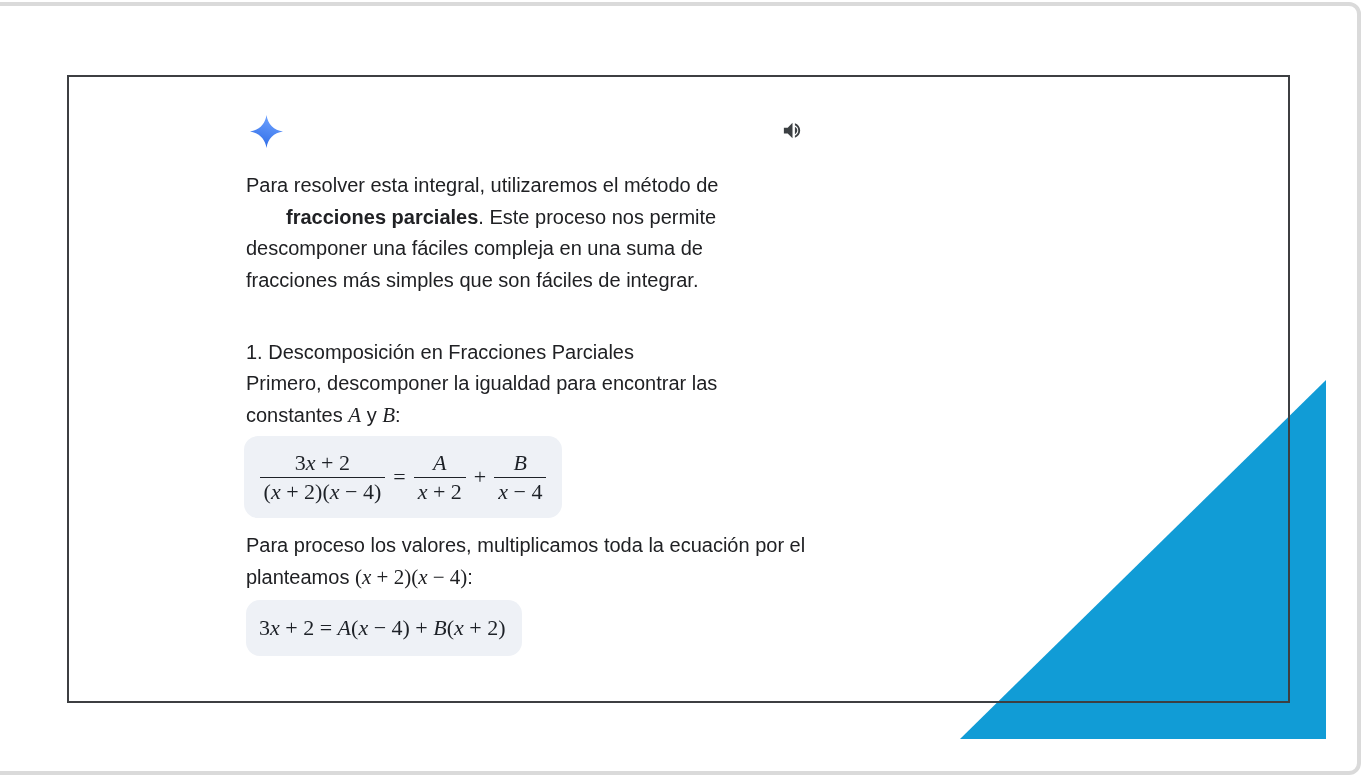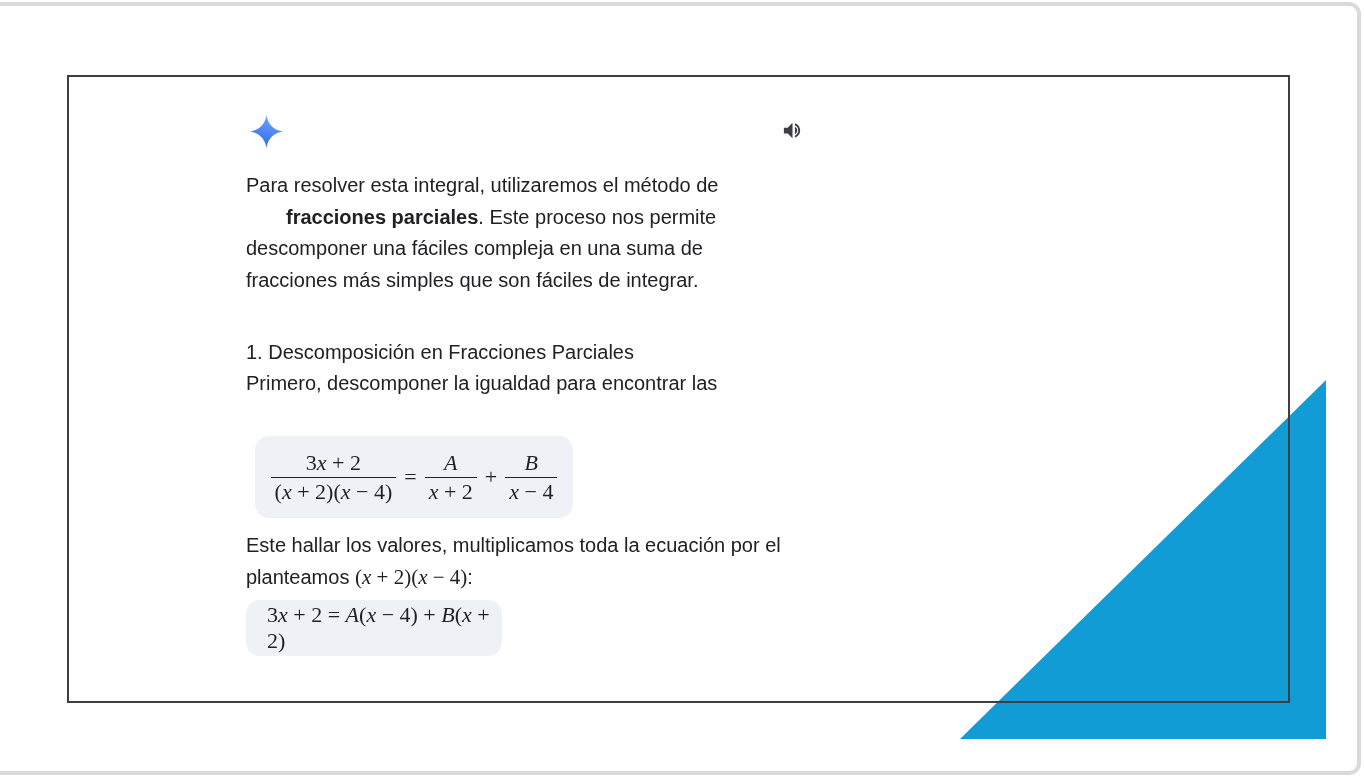--- a/index.html
+++ b/index.html
@@ -29,22 +29,22 @@
   #p3 { top:530px; }
 
   .b { font-weight:700;margin-left:40px; }
   .m { font-family:"Liberation Serif", serif; font-size:21px; }
   .m i, .math i { font-style:italic; }
 
   .formula-box {
     position:absolute; background:#eef1f6; border-radius:14px;
     display:flex; align-items:center; color:#1d2127;
   }
-  #box1 { left:255px; top:436px; width:318px; height:82px; justify-content:center; }
-  #box2 { left:246px; top:600px; width:256px; height:56px; padding-left:21px; }
+  #box1 { left:244px; top:436px; width:318px; height:82px; justify-content:center; }
+  #box2 { left:246px; top:600px; width:276px; height:56px; padding-left:13px; }
 
   .math { font-family:"Liberation Serif", serif; font-size:22px; }
   .frac { display:inline-flex; flex-direction:column; align-items:center; }
   .frac .bar { align-self:stretch; height:0; border-top:1.4px solid #1d2127; margin:3px 0 2px 0; }
   .frac .num, .frac .den { padding:0 4px; line-height:1.05; }
   .op { padding:0 8px; }
   .formula-row { display:flex; align-items:center; }
 </style>
 </head>
 <body>
@@ -75,20 +75,21 @@
     <div class="line"><span>Para resolver esta integral, utilizaremos el método de</span></div>
     <div class="line"><span class="b">fracciones parciales</span><span>. Este proceso nos permite</span></div>
     <div class="line"><span>descomponer una fáciles compleja en una suma de</span></div>
     <div class="line"><span>fracciones más simples que son fáciles de integrar.</span></div>
   </div>
 
 <div class="textblock" id="h1">1. Descomposición en Fracciones Parciales</div>
 
 <div class="textblock" id="p2">
     <div class="line"><span>Primero, descomponer la igualdad para encontrar las</span></div>
+    <div class="line"><span>constantes </span><span class="m"><i>A</i></span><span> y </span><span class="m"><i>B</i></span><span>:</span></div>
   </div>
 
 <div class="formula-box math" id="box1">
   <div class="formula-row">
     <span class="frac">
       <span class="num">3<i>x</i> + 2</span>
       <span class="bar"></span>
       <span class="den">(<i>x</i> + 2)(<i>x</i> − 4)</span>
     </span>
     <span class="op">=</span>
@@ -100,19 +101,19 @@
     <span class="op">+</span>
     <span class="frac">
       <span class="num"><i>B</i></span>
       <span class="bar"></span>
       <span class="den"><i>x</i> − 4</span>
     </span>
   </div>
 </div>
 
 <div class="textblock" id="p3">
-    <div class="line"><span>Este hallar los valores, multiplicamos toda la ecuación por el</span></div>
+    <div class="line"><span>Para proceso los valores, multiplicamos toda la ecuación por el</span></div>
     <div class="line"><span>planteamos </span><span class="m">(<i>x</i> + 2)(<i>x</i> − 4)</span><span>:</span></div>
   </div>
 
 <div class="formula-box math" id="box2">
   <span>3<i>x</i> + 2 = <i>A</i>(<i>x</i> − 4) + <i>B</i>(<i>x</i> + 2)</span>
 </div>
 
 </body></html>

